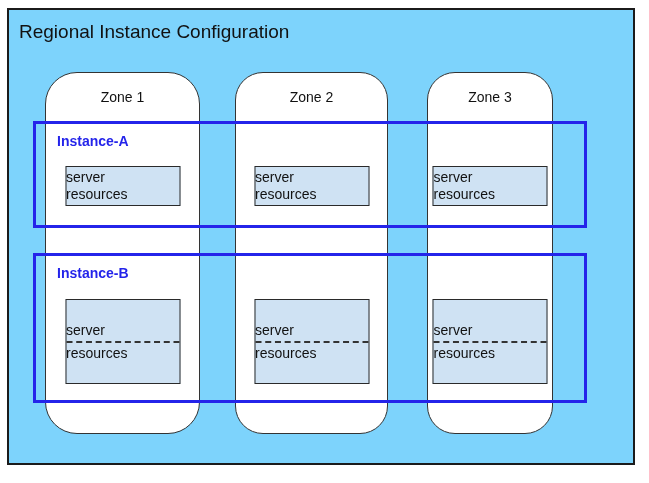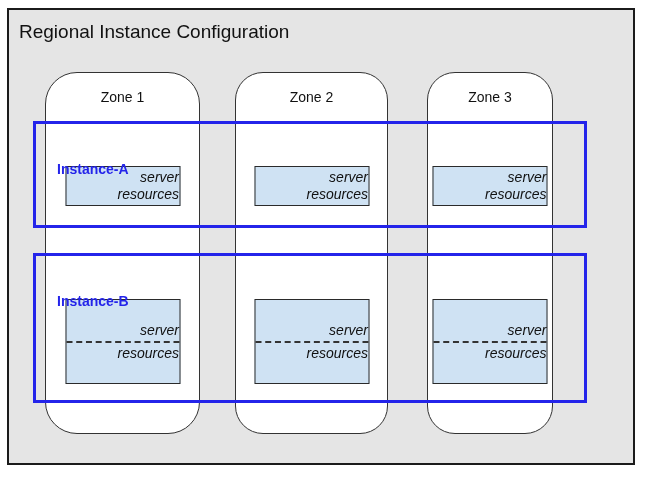--- a/index.html
+++ b/index.html
@@ -15,21 +15,21 @@
     background: #ffffff;
     overflow: hidden;
   }
   .region {
     position: absolute;
     left: 7px;
     top: 8px;
     width: 628px;
     height: 457px;
     box-sizing: border-box;
-    background: #e5e5e5;
+    background: #7dd3fc;
     border: 2px solid #1b1b1b;
   }
   .title {
     position: absolute;
     left: 10px;
     top: 11px;
     font-size: 19px;
     color: #111111;
     white-space: nowrap;
   }
@@ -57,27 +57,26 @@
   .res-box {
     position: absolute;
     left: 50%;
     transform: translateX(-50%);
     width: 115px;
     box-sizing: border-box;
     background: #cfe2f3;
     border: 1px solid #2a2a2a;
     display: flex;
     flex-direction: column;
-    align-items: flex-end;
+    align-items: flex-start;
     justify-content: center;
     font-size: 14px;
     line-height: 17px;
     color: #111111;
     text-align: center;
-    font-style: italic;
   }
   .rowA { top: 93px;  height: 40px; }
   .rowB { top: 226px; height: 85px; }
   .split-line {
     width: 100%;
     height: 0;
     border-top: 2px dashed #333333;
     margin: 2px 0;
   }
   .instance {
@@ -91,21 +90,20 @@
   .instance-a { top: 111px; height: 107px; }
   .instance-b { top: 243px; height: 150px; text-align: center; }
   .instance-label {
     position: absolute;
     left: 21px;
     top: 9px;
     font-size: 14px;
     font-weight: bold;
     color: #2424ea;
     white-space: nowrap;
-    margin-top: 28px;
   }
 </style>
 </head>
 <body>
 
 <div class="page">
   <div class="region">
 
     <div class="title">Regional Instance Configuration</div>
 

